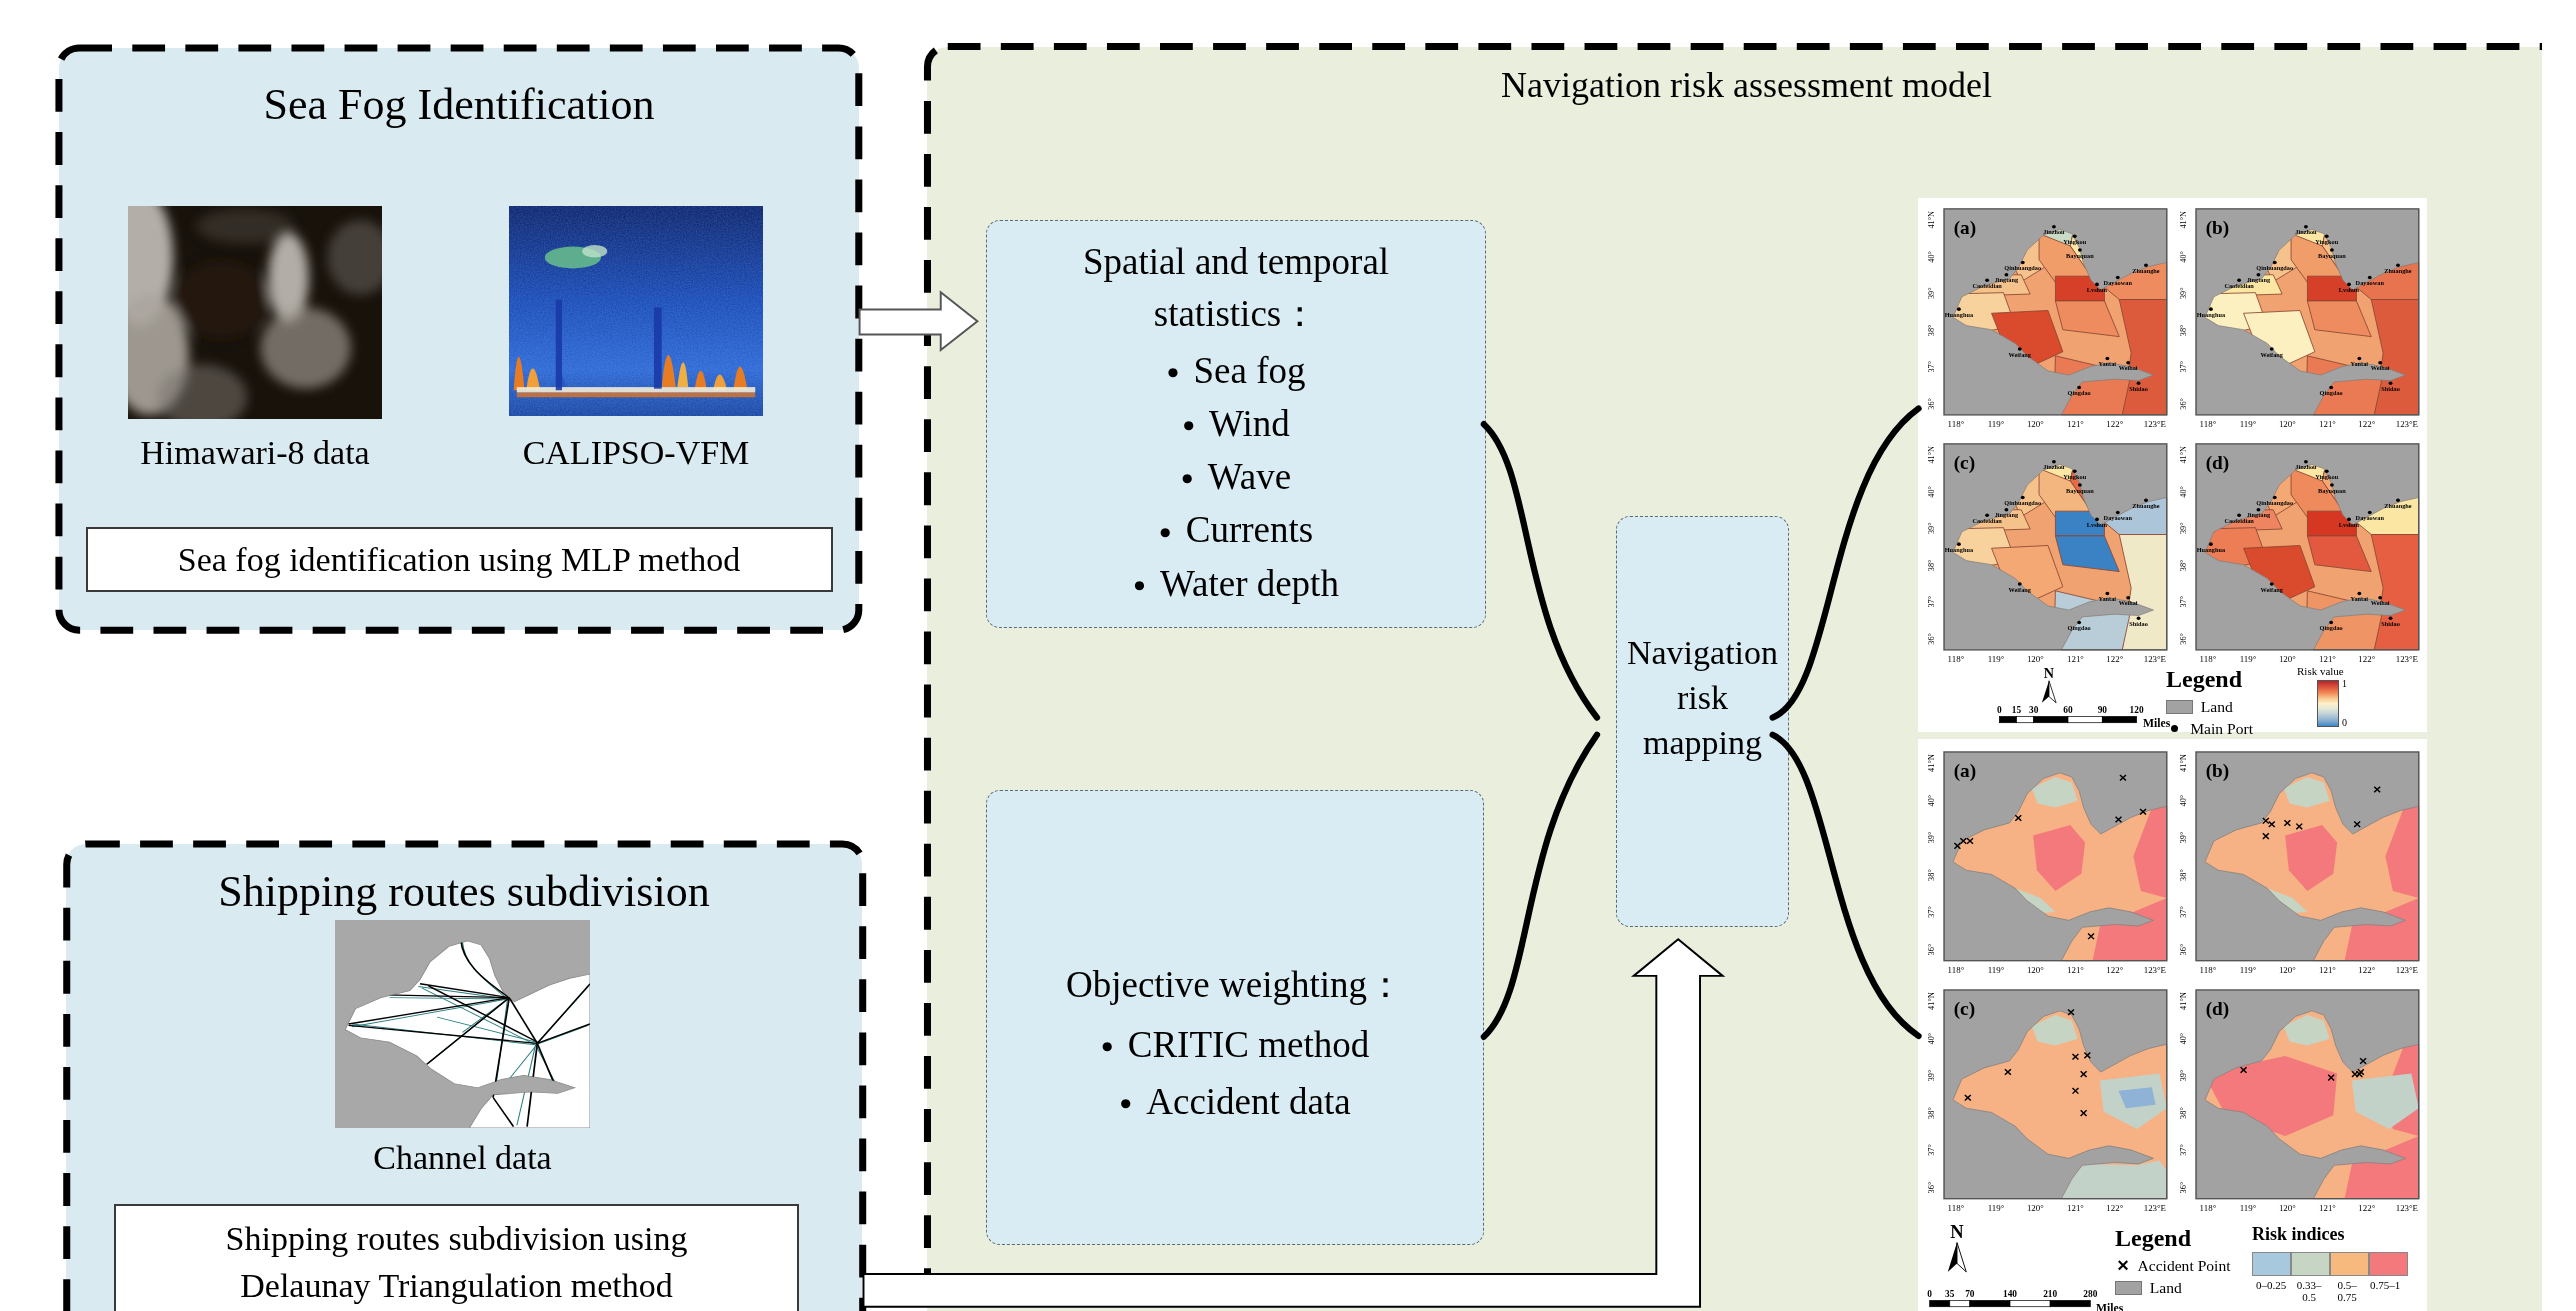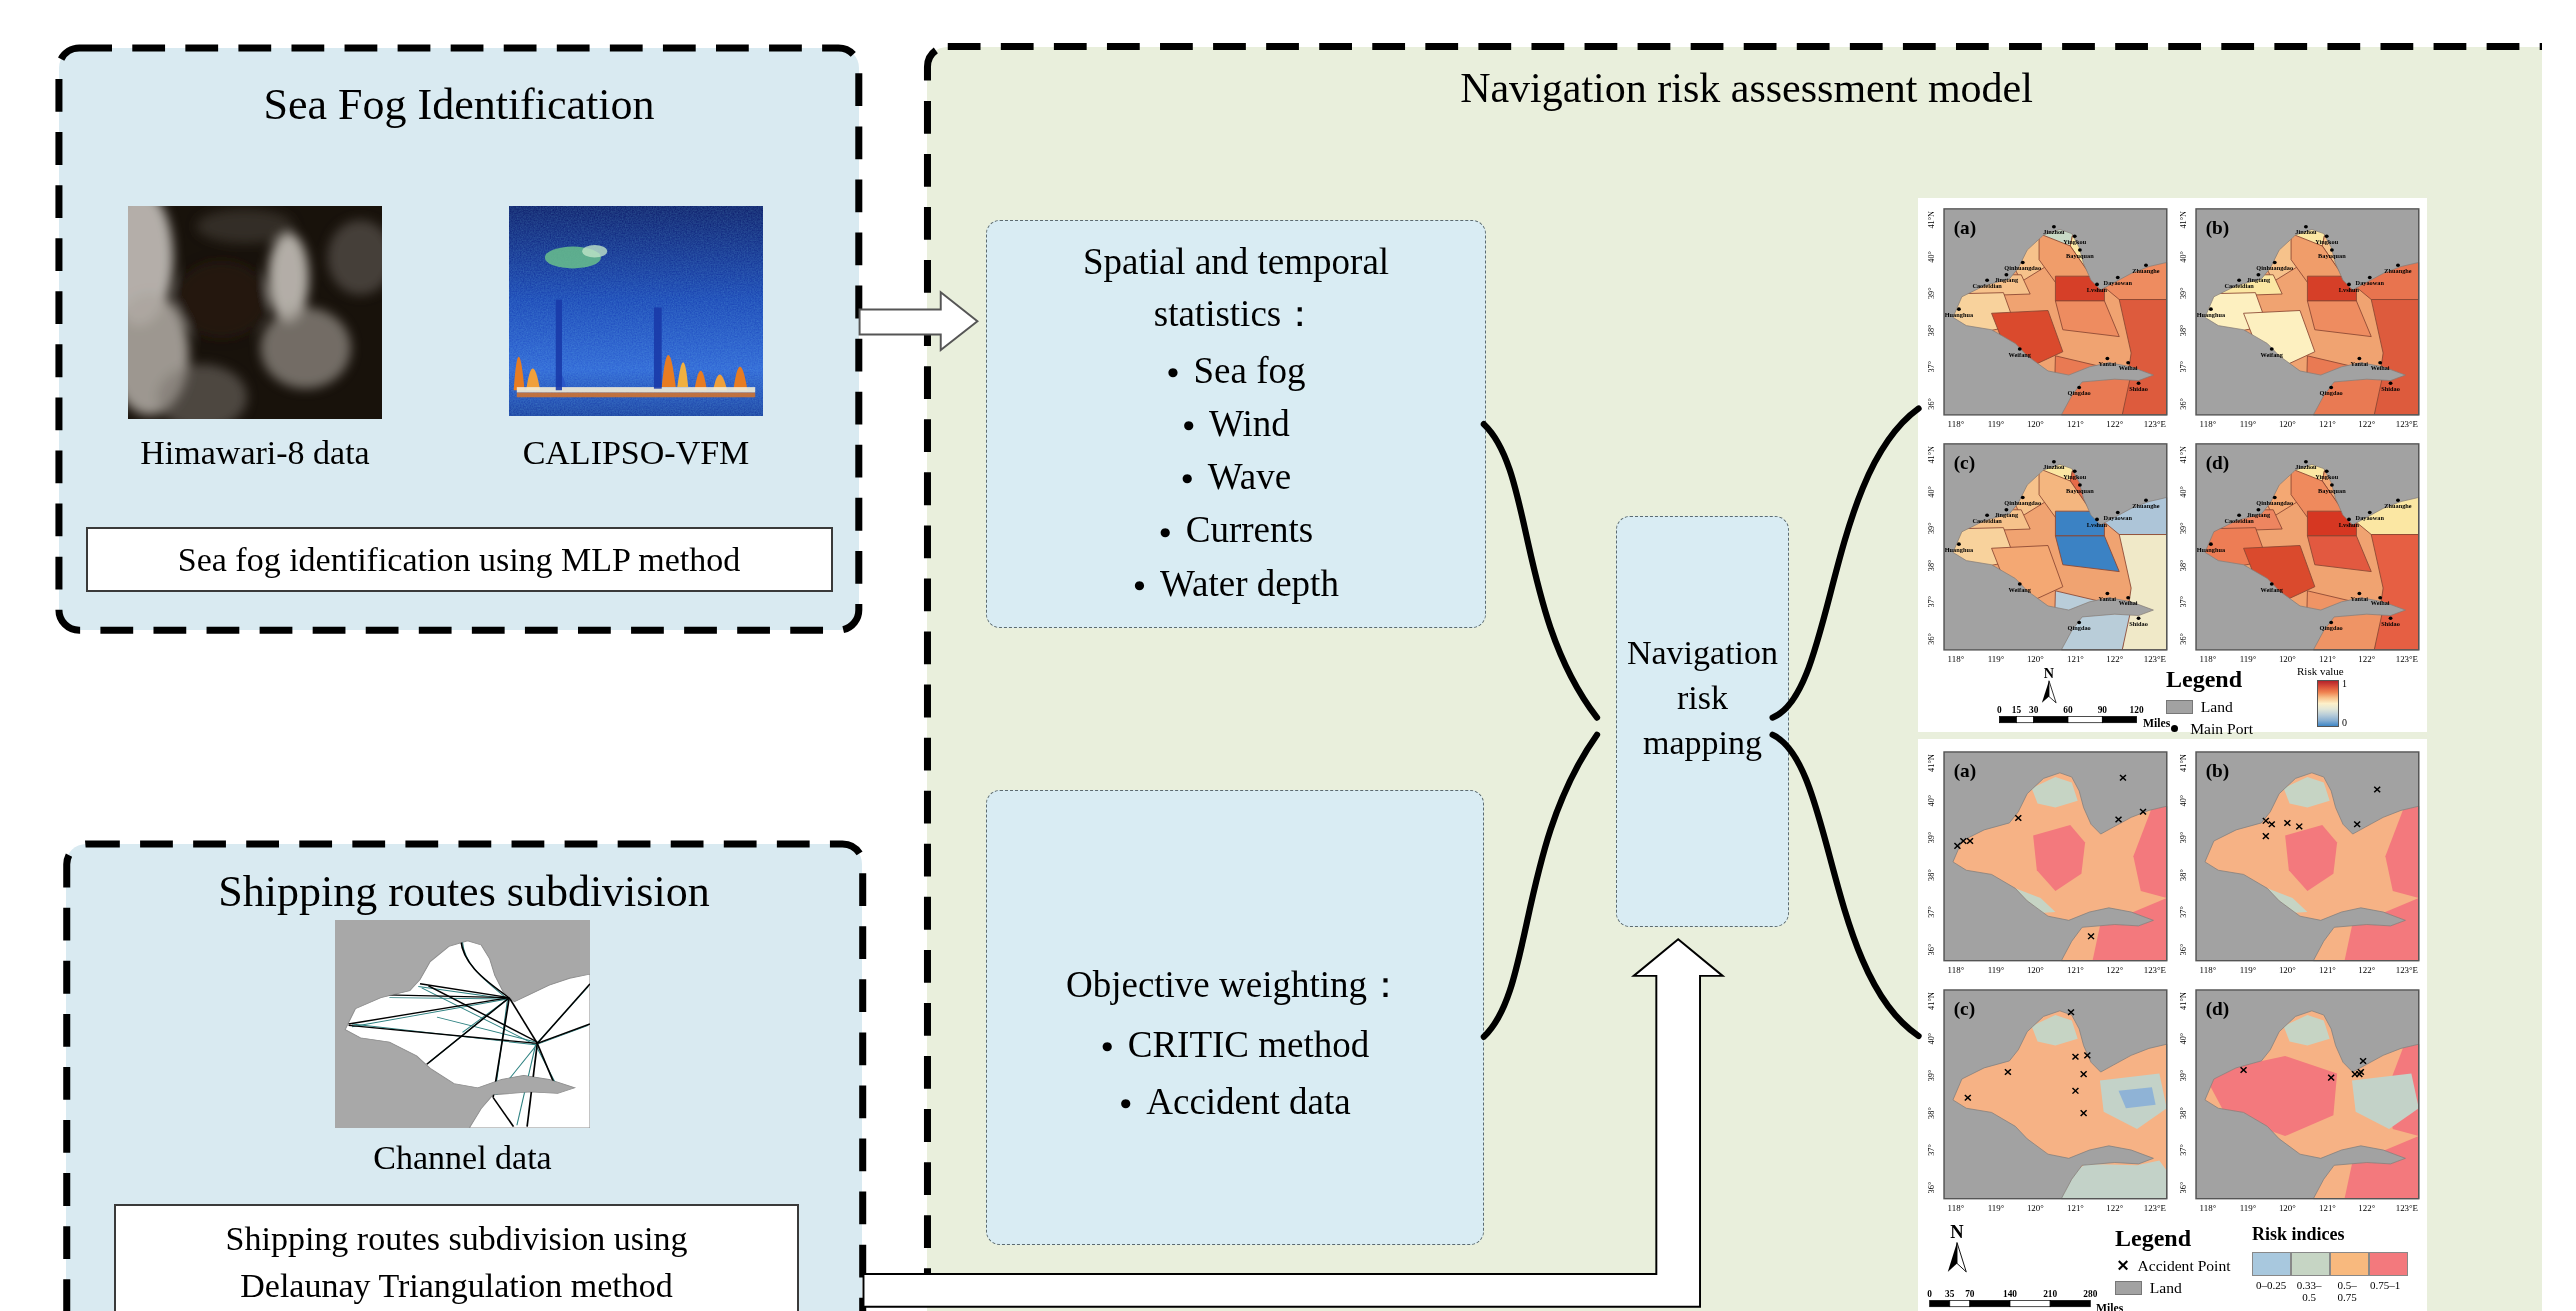--- a/index.html
+++ b/index.html
@@ -3,21 +3,21 @@
 <meta charset="utf-8">
 <style>
   html,body{margin:0;padding:0;background:#fff;}
   body{font-family:"Liberation Serif",serif;color:#000;}
   .canvas{position:relative;width:2542px;height:1311px;background:#fff;overflow:hidden;margin-top:34px;}
   .box{position:absolute;border-radius:20px;}
   .seafog{left:59px;top:14px;width:800px;height:582px;}
   .shipping{left:66px;top:810px;width:796px;height:496px;}
   .model{left:927px;top:12.5px;width:1639px;height:1294px;}
   .sect-title{position:absolute;left:0;width:100%;text-align:center;font-size:44px;}
-  .model-title{top:17px;font-size:42px;}
+  .model-title{top:17px;font-size:36px;}
   .imgframe{position:absolute;}
   .imgframe svg{display:block;width:100%;height:100%;}
   .caption{position:absolute;text-align:center;font-size:34px;}
   .method-box{position:absolute;background:#fff;border:2.3px solid #3a3a3a;display:flex;flex-direction:column;justify-content:center;text-align:center;font-size:34px;line-height:47px;}
   .innerbox{position:absolute;background:#d9ecf3;border:1.6px dashed #5c6b70;border-radius:14px;text-align:center;}
   .stats{left:59px;top:173px;width:498px;height:406px;font-size:37px;line-height:52px;display:flex;flex-direction:column;justify-content:center;}
   .weights{left:59px;top:743px;width:498px;height:455px;font-size:37px;line-height:55px;display:flex;flex-direction:column;justify-content:center;padding-top:54px;box-sizing:border-box;}
   .mapping{left:689px;top:469px;width:173px;height:411px;font-size:34px;line-height:45px;display:flex;flex-direction:column;justify-content:center;padding-bottom:47px;box-sizing:border-box;}
   ul.blist{list-style:none;margin:4.7px 0 0 0;padding:0;}
   ul.blist li::before{content:"●";font-size:0.58em;vertical-align:0.18em;margin-right:14px;}

